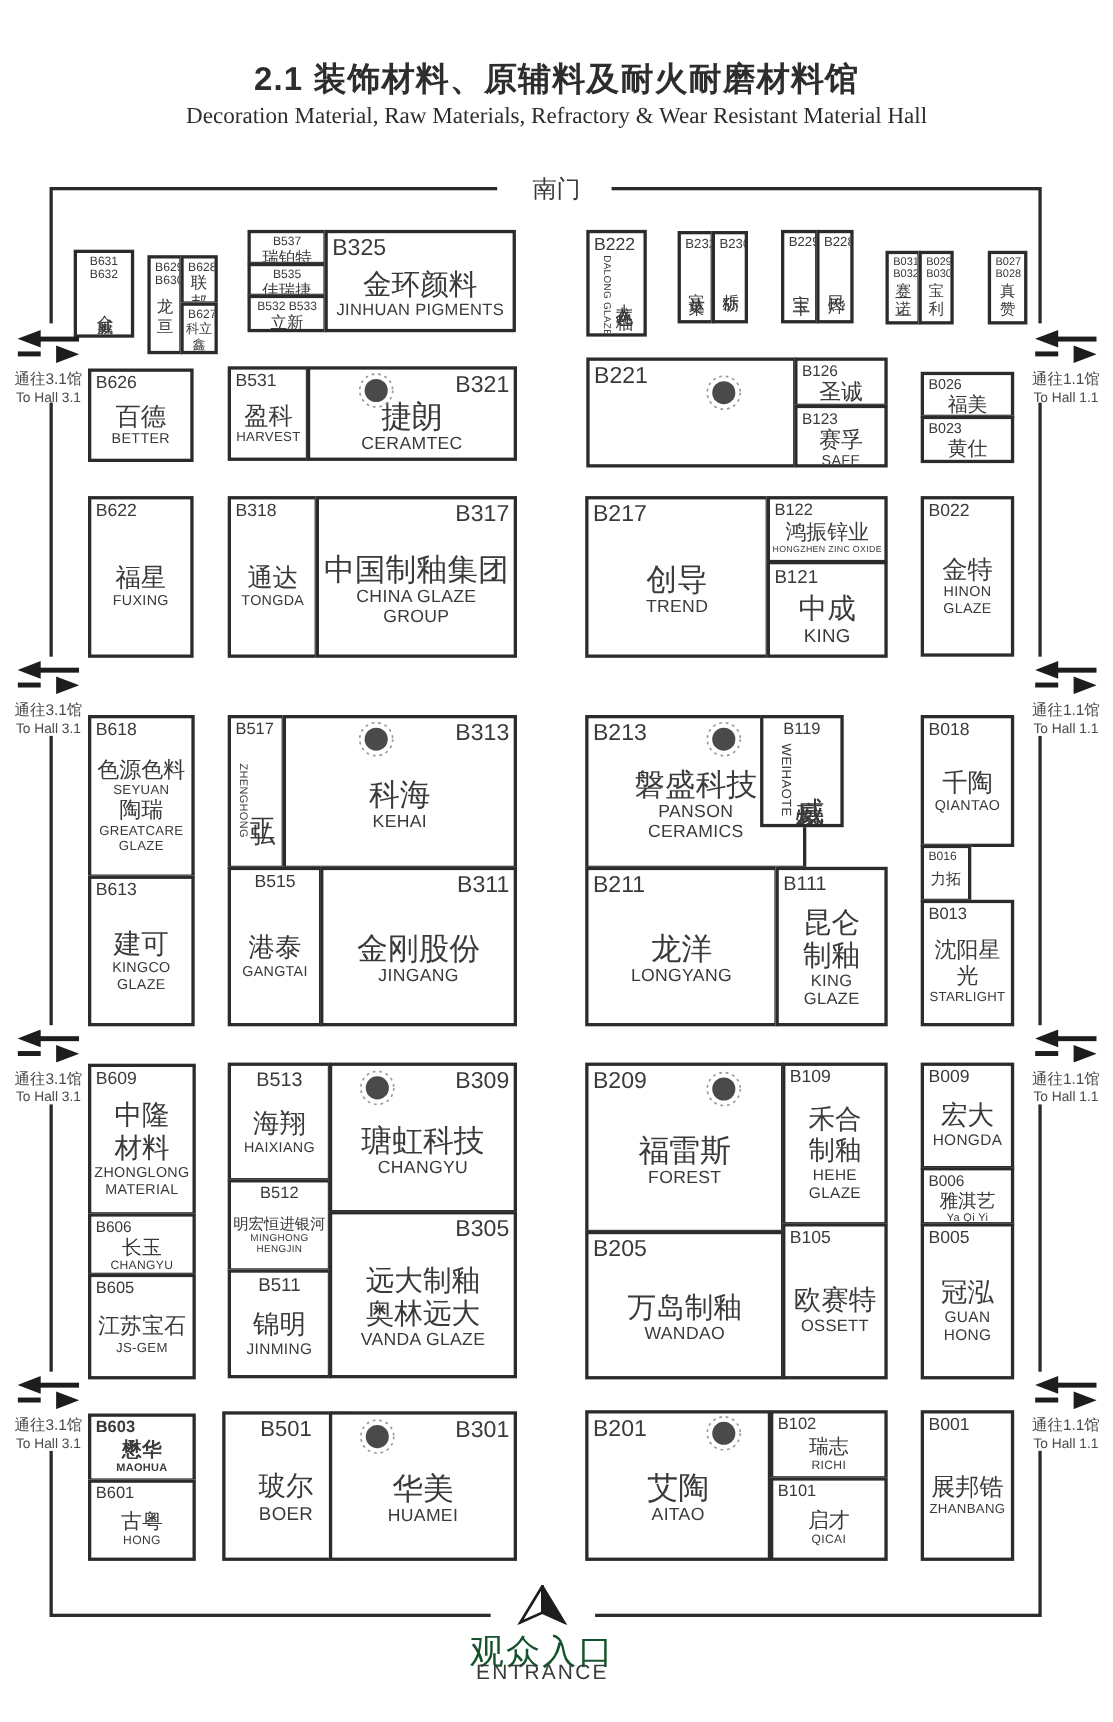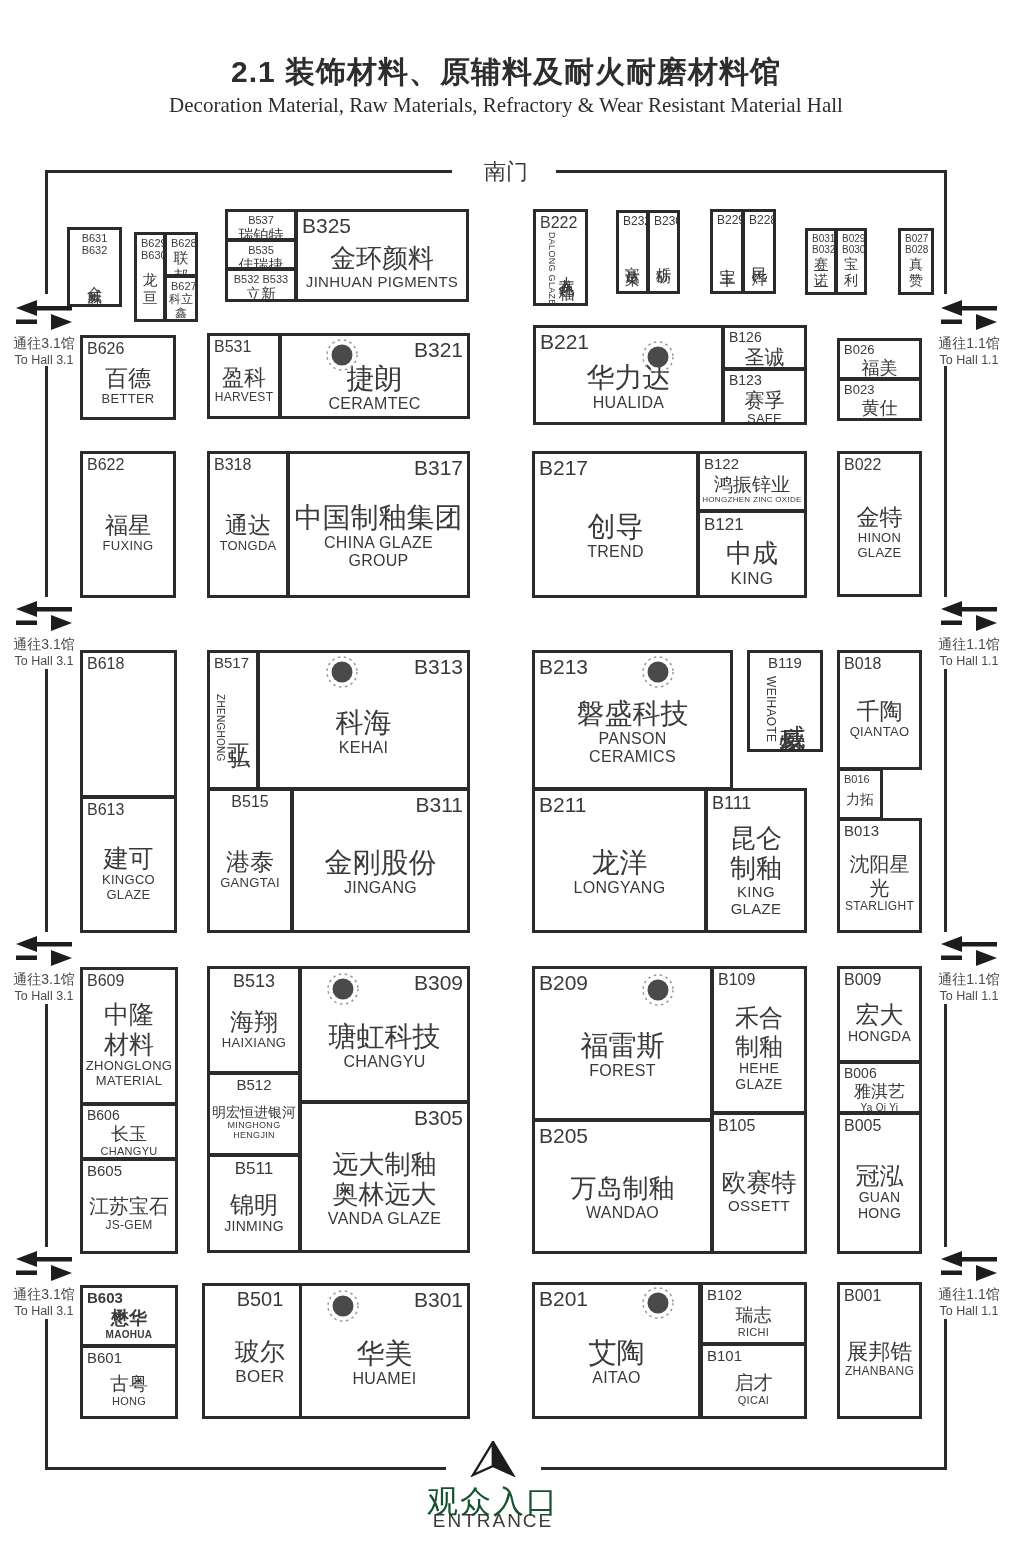--- a/index.html
+++ b/index.html
@@ -221,24 +221,20 @@
         </div>
         <div class="names">
           <div class="cn">捷朗</div>
           <div class="en">CERAMTEC</div>
         </div>
       </div>
       <div class="booth sz-l" style="left: 533px; top: 325px; width: 191px; height: 100px;">
         <div class="code tl">
           <span>B221</span>
         </div>
-        <div class="names">
-          <div class="cn">华力达</div>
-          <div class="en">HUALIDA</div>
-        </div>
       </div>
       <div class="booth sz-s" style="left: 722px; top: 325px; width: 85px; height: 45px;">
         <div class="code tl" style="font-size: 14px;">
           <span>B126</span>
         </div>
         <div class="names">
           <div class="cn" style="font-size: 20px;">圣诚</div>
         </div>
       </div>
       <div class="booth sz-s" style="left: 722px; top: 368px; width: 85px; height: 57px;">
@@ -326,20 +322,26 @@
         </div>
         <div class="names">
           <div class="cn">金特</div>
           <div class="en" style="max-width: 60px;">HINON GLAZE</div>
         </div>
       </div>
       <div class="booth sz-m" style="left: 80px; top: 650px; width: 97px; height: 148px;">
         <div class="code tl" style="font-size: 16px;">
           <span>B618</span>
         </div>
+        <div class="names">
+          <div class="cn" style="font-size: 20px;">色源色料</div>
+          <div class="en" style="font-size: 12px;">SEYUAN</div>
+          <div class="cn" style="font-size: 20px;">陶瑞</div>
+          <div class="en" style="font-size: 12px;">GREATCARE GLAZE</div>
+        </div>
       </div>
       <div class="booth sz-m" style="left: 80px; top: 796px; width: 97px; height: 137px;">
         <div class="code tl" style="font-size: 16px;">
           <span>B613</span>
         </div>
         <div class="names">
           <div class="cn" style="font-size: 25px;">建可</div>
           <div class="en" style="font-size: 13px; max-width: 62px;">KINGCO GLAZE</div>
         </div>
       </div>
@@ -381,21 +383,21 @@
       </div>
       <div class="booth sz-l" style="left: 532px; top: 650px; width: 201px; height: 140px;">
         <div class="code tl">
           <span>B213</span>
         </div>
         <div class="names">
           <div class="cn">磐盛科技</div>
           <div class="en" style="max-width: 110px;">PANSON CERAMICS</div>
         </div>
       </div>
-      <div class="booth sz-m" style="left: 747px; top: 650px; width: 76px; height: 102px;">
+      <div class="booth sz-m" style="left: 691px; top: 650px; width: 76px; height: 102px;">
         <div class="code tc" style="font-size: 15px;">
           <span>B119</span>
         </div>
         <div class="names v">
           <div class="en" style="font-size: 12px;">WEIHAOTE</div>
           <div class="cn" style="font-size: 26px;">威豪特</div>
         </div>
       </div>
       <div class="booth sz-l" style="left: 532px; top: 788px; width: 175px; height: 145px;">
         <div class="code tl">

